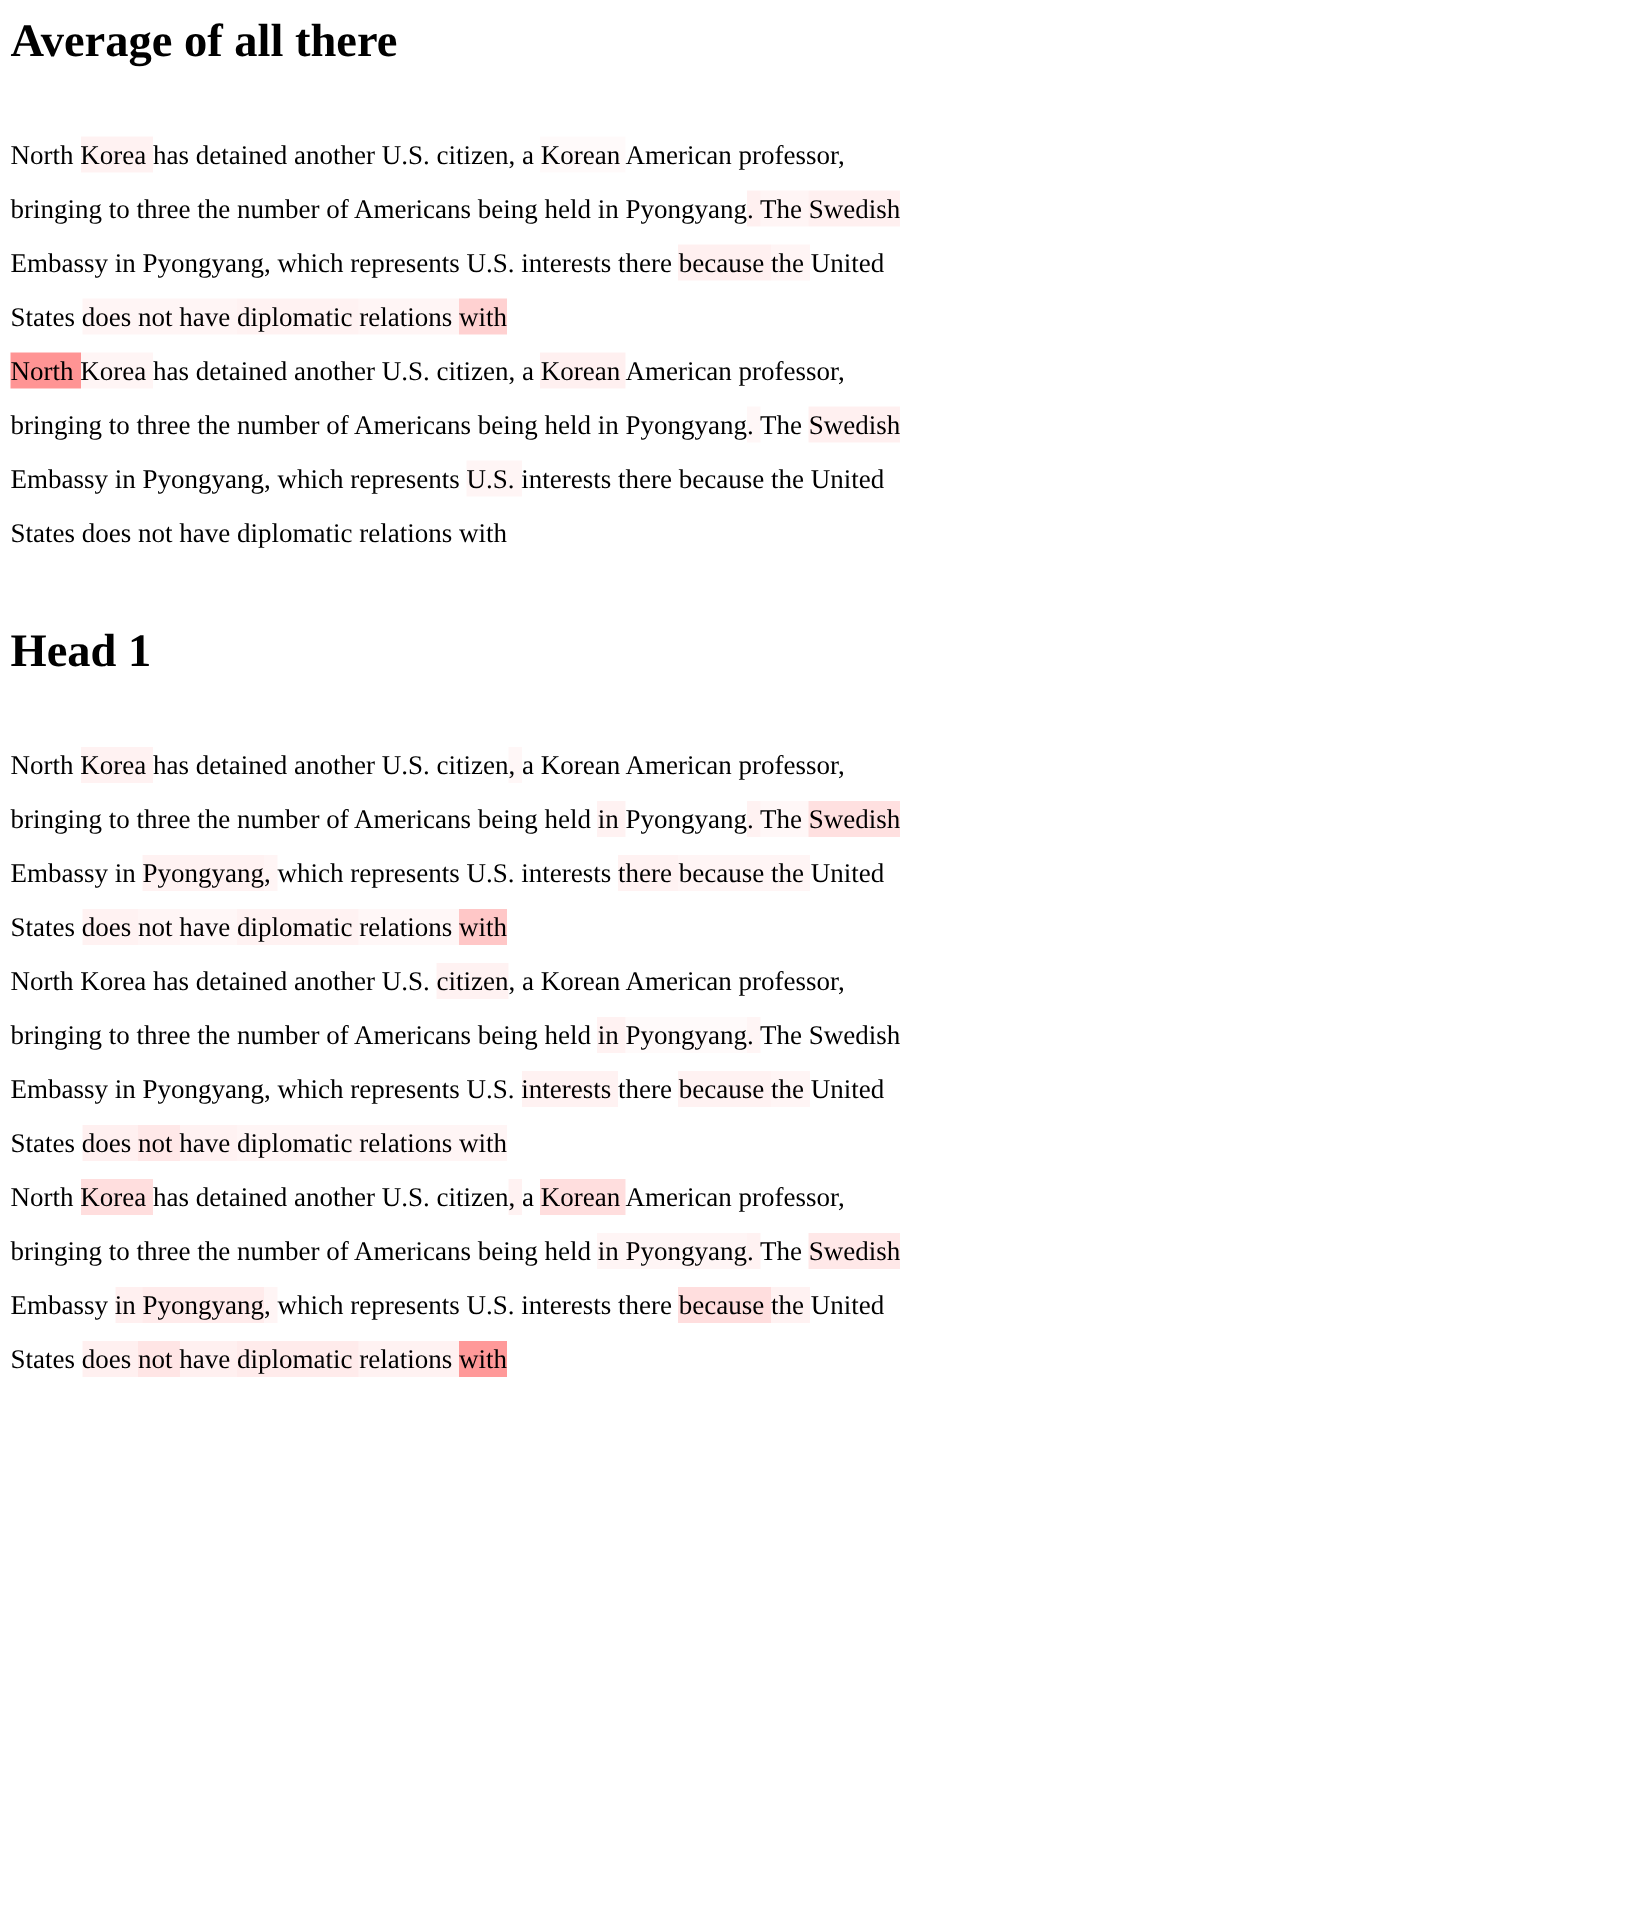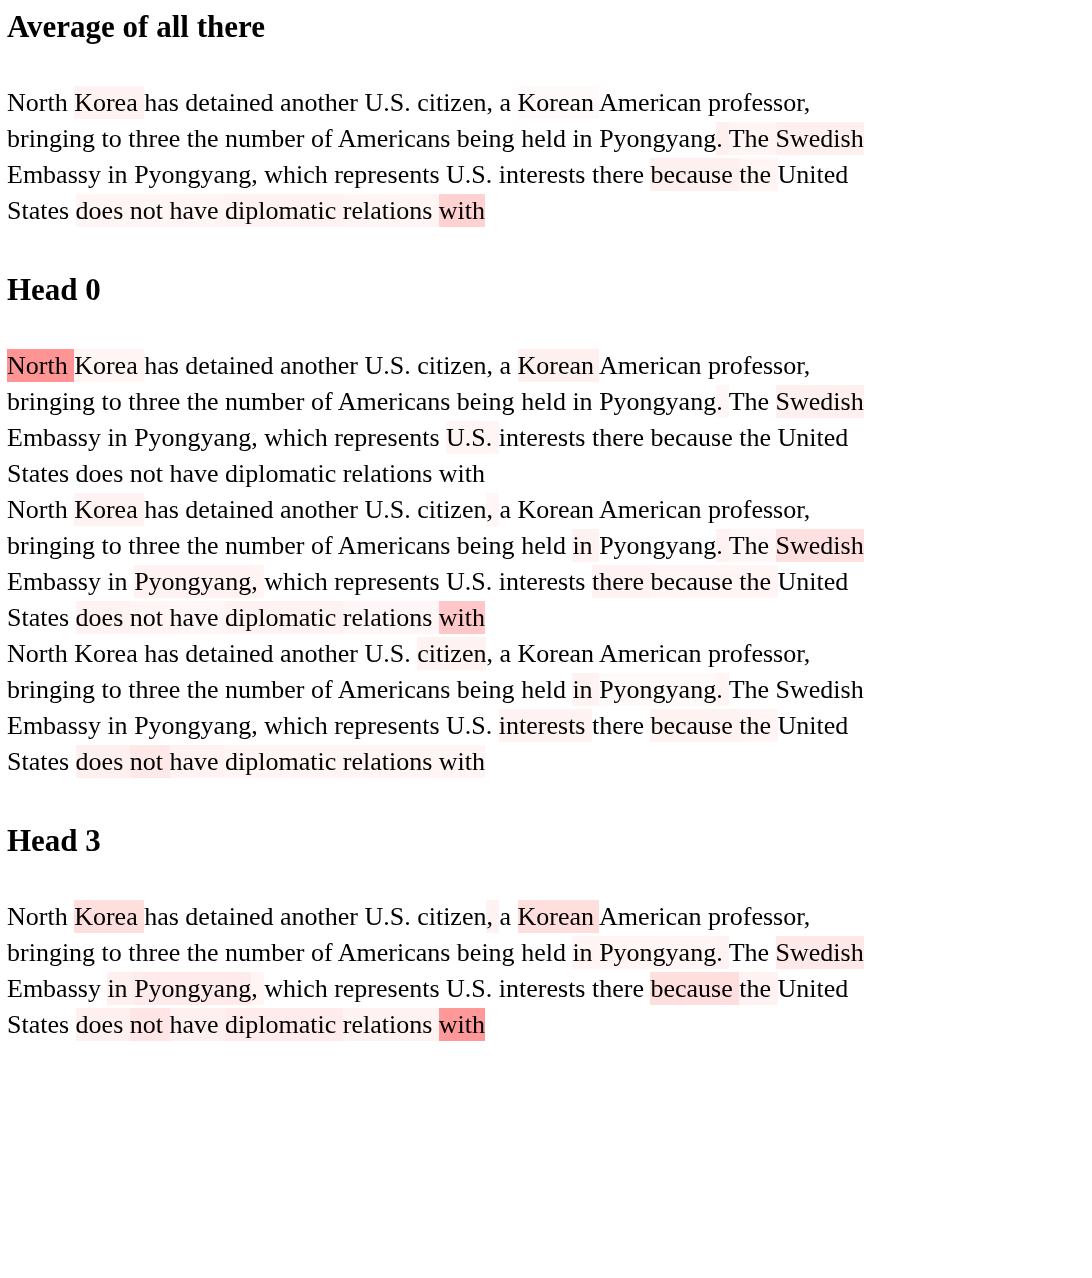--- a/index.html
+++ b/index.html
@@ -18,36 +18,35 @@
   .heading {
     font-size: 31px;
     line-height: 38px;
     font-weight: bold;
     margin: 0;
   }
   .heading + .passage {
     margin-top: 39px;
   }
   .passage {
-    font-size: 26px;
+    font-size: 18px;
     line-height: 36px;
     margin: 0;
   }
   .passage + .heading {
     margin-top: 42px;
   }
   .token {
     padding: 2px 0;
   }
 </style>
 </head>
 <body>
 
 <div class="attention-view">
     <div class="heading">Average of all there</div>
     <p class="passage"><span class="token">North </span><span class="token" style="background-color: rgba(255, 0, 0, 0.05);">Korea </span><span class="token">has </span><span class="token">detained </span><span class="token">another </span><span class="token">U.S. </span><span class="token">citizen</span><span class="token">, </span><span class="token">a </span><span class="token" style="background-color: rgba(255, 0, 0, 0.02);">Korean </span><span class="token">American </span><span class="token">professor</span><span class="token">, </span><br><span class="token">bringing </span><span class="token">to </span><span class="token">three </span><span class="token">the </span><span class="token">number </span><span class="token">of </span><span class="token">Americans </span><span class="token">being </span><span class="token">held </span><span class="token">in </span><span class="token">Pyongyang</span><span class="token" style="background-color: rgba(255, 0, 0, 0.06);">. </span><span class="token" style="background-color: rgba(255, 0, 0, 0.04);">The </span><span class="token" style="background-color: rgba(255, 0, 0, 0.06);">Swedish </span><br><span class="token">Embassy </span><span class="token">in </span><span class="token">Pyongyang</span><span class="token">, </span><span class="token">which </span><span class="token">represents </span><span class="token">U.S. </span><span class="token">interests </span><span class="token">there </span><span class="token" style="background-color: rgba(255, 0, 0, 0.06);">because </span><span class="token" style="background-color: rgba(255, 0, 0, 0.04);">the </span><span class="token">United </span><br><span class="token">States </span><span class="token" style="background-color: rgba(255, 0, 0, 0.04);">does </span><span class="token" style="background-color: rgba(255, 0, 0, 0.04);">not </span><span class="token" style="background-color: rgba(255, 0, 0, 0.04);">have </span><span class="token" style="background-color: rgba(255, 0, 0, 0.05);">diplomatic </span><span class="token" style="background-color: rgba(255, 0, 0, 0.04);">relations </span><span class="token" style="background-color: rgba(255, 0, 0, 0.18);">with</span></p>
-    <div class="heading">Head 0</div>
     <p class="passage"><span class="token" style="background-color: rgba(255, 0, 0, 0.42);">North </span><span class="token" style="background-color: rgba(255, 0, 0, 0.04);">Korea </span><span class="token">has </span><span class="token">detained </span><span class="token">another </span><span class="token">U.S. </span><span class="token">citizen</span><span class="token">, </span><span class="token">a </span><span class="token" style="background-color: rgba(255, 0, 0, 0.06);">Korean </span><span class="token">American </span><span class="token">professor</span><span class="token">, </span><br><span class="token">bringing </span><span class="token">to </span><span class="token">three </span><span class="token">the </span><span class="token">number </span><span class="token">of </span><span class="token">Americans </span><span class="token">being </span><span class="token">held </span><span class="token">in </span><span class="token">Pyongyang</span><span class="token" style="background-color: rgba(255, 0, 0, 0.03);">. </span><span class="token">The </span><span class="token" style="background-color: rgba(255, 0, 0, 0.06);">Swedish </span><br><span class="token">Embassy </span><span class="token">in </span><span class="token">Pyongyang</span><span class="token">, </span><span class="token">which </span><span class="token">represents </span><span class="token" style="background-color: rgba(255, 0, 0, 0.04);">U.S. </span><span class="token">interests </span><span class="token">there </span><span class="token">because </span><span class="token">the </span><span class="token">United </span><br><span class="token">States </span><span class="token">does </span><span class="token">not </span><span class="token">have </span><span class="token">diplomatic </span><span class="token">relations </span><span class="token">with</span></p>
+    <div class="heading">Head 1</div>
     <p class="passage"><span class="token">North </span><span class="token" style="background-color: rgba(255, 0, 0, 0.05);">Korea </span><span class="token">has </span><span class="token">detained </span><span class="token">another </span><span class="token">U.S. </span><span class="token">citizen</span><span class="token" style="background-color: rgba(255, 0, 0, 0.03);">, </span><span class="token">a </span><span class="token">Korean </span><span class="token">American </span><span class="token">professor</span><span class="token">, </span><br><span class="token">bringing </span><span class="token">to </span><span class="token">three </span><span class="token">the </span><span class="token">number </span><span class="token">of </span><span class="token">Americans </span><span class="token">being </span><span class="token">held </span><span class="token" style="background-color: rgba(255, 0, 0, 0.05);">in </span><span class="token">Pyongyang</span><span class="token" style="background-color: rgba(255, 0, 0, 0.05);">. </span><span class="token" style="background-color: rgba(255, 0, 0, 0.03);">The </span><span class="token" style="background-color: rgba(255, 0, 0, 0.12);">Swedish </span><br><span class="token">Embassy </span><span class="token">in </span><span class="token" style="background-color: rgba(255, 0, 0, 0.05);">Pyongyang</span><span class="token" style="background-color: rgba(255, 0, 0, 0.04);">, </span><span class="token">which </span><span class="token">represents </span><span class="token">U.S. </span><span class="token">interests </span><span class="token" style="background-color: rgba(255, 0, 0, 0.05);">there </span><span class="token" style="background-color: rgba(255, 0, 0, 0.04);">because </span><span class="token" style="background-color: rgba(255, 0, 0, 0.04);">the </span><span class="token">United </span><br><span class="token">States </span><span class="token" style="background-color: rgba(255, 0, 0, 0.05);">does </span><span class="token" style="background-color: rgba(255, 0, 0, 0.04);">not </span><span class="token" style="background-color: rgba(255, 0, 0, 0.03);">have </span><span class="token" style="background-color: rgba(255, 0, 0, 0.05);">diplomatic </span><span class="token" style="background-color: rgba(255, 0, 0, 0.03);">relations </span><span class="token" style="background-color: rgba(255, 0, 0, 0.22);">with</span></p>
     <p class="passage"><span class="token">North </span><span class="token">Korea </span><span class="token">has </span><span class="token">detained </span><span class="token">another </span><span class="token">U.S. </span><span class="token" style="background-color: rgba(255, 0, 0, 0.05);">citizen</span><span class="token">, </span><span class="token">a </span><span class="token">Korean </span><span class="token">American </span><span class="token">professor</span><span class="token">, </span><br><span class="token">bringing </span><span class="token">to </span><span class="token">three </span><span class="token">the </span><span class="token">number </span><span class="token">of </span><span class="token">Americans </span><span class="token">being </span><span class="token">held </span><span class="token" style="background-color: rgba(255, 0, 0, 0.05);">in </span><span class="token" style="background-color: rgba(255, 0, 0, 0.02);">Pyongyang</span><span class="token" style="background-color: rgba(255, 0, 0, 0.04);">. </span><span class="token">The </span><span class="token">Swedish </span><br><span class="token">Embassy </span><span class="token">in </span><span class="token">Pyongyang</span><span class="token">, </span><span class="token">which </span><span class="token">represents </span><span class="token">U.S. </span><span class="token" style="background-color: rgba(255, 0, 0, 0.05);">interests </span><span class="token">there </span><span class="token" style="background-color: rgba(255, 0, 0, 0.05);">because </span><span class="token" style="background-color: rgba(255, 0, 0, 0.04);">the </span><span class="token">United </span><br><span class="token">States </span><span class="token" style="background-color: rgba(255, 0, 0, 0.06);">does </span><span class="token" style="background-color: rgba(255, 0, 0, 0.09);">not </span><span class="token" style="background-color: rgba(255, 0, 0, 0.05);">have </span><span class="token" style="background-color: rgba(255, 0, 0, 0.04);">diplomatic </span><span class="token" style="background-color: rgba(255, 0, 0, 0.04);">relations </span><span class="token" style="background-color: rgba(255, 0, 0, 0.04);">with</span></p>
-    <div class="heading">Head 3</div>
     <p class="passage"><span class="token">North </span><span class="token" style="background-color: rgba(255, 0, 0, 0.13);">Korea </span><span class="token">has </span><span class="token">detained </span><span class="token">another </span><span class="token">U.S. </span><span class="token">citizen</span><span class="token" style="background-color: rgba(255, 0, 0, 0.05);">, </span><span class="token">a </span><span class="token" style="background-color: rgba(255, 0, 0, 0.13);">Korean </span><span class="token">American </span><span class="token">professor</span><span class="token">, </span><br><span class="token">bringing </span><span class="token">to </span><span class="token">three </span><span class="token">the </span><span class="token">number </span><span class="token">of </span><span class="token">Americans </span><span class="token">being </span><span class="token">held </span><span class="token" style="background-color: rgba(255, 0, 0, 0.04);">in </span><span class="token" style="background-color: rgba(255, 0, 0, 0.04);">Pyongyang</span><span class="token" style="background-color: rgba(255, 0, 0, 0.05);">. </span><span class="token">The </span><span class="token" style="background-color: rgba(255, 0, 0, 0.09);">Swedish </span><br><span class="token">Embassy </span><span class="token" style="background-color: rgba(255, 0, 0, 0.06);">in </span><span class="token" style="background-color: rgba(255, 0, 0, 0.08);">Pyongyang</span><span class="token" style="background-color: rgba(255, 0, 0, 0.04);">, </span><span class="token">which </span><span class="token">represents </span><span class="token">U.S. </span><span class="token">interests </span><span class="token">there </span><span class="token" style="background-color: rgba(255, 0, 0, 0.13);">because </span><span class="token" style="background-color: rgba(255, 0, 0, 0.05);">the </span><span class="token">United </span><br><span class="token">States </span><span class="token" style="background-color: rgba(255, 0, 0, 0.06);">does </span><span class="token" style="background-color: rgba(255, 0, 0, 0.1);">not </span><span class="token" style="background-color: rgba(255, 0, 0, 0.06);">have </span><span class="token" style="background-color: rgba(255, 0, 0, 0.08);">diplomatic </span><span class="token" style="background-color: rgba(255, 0, 0, 0.05);">relations </span><span class="token" style="background-color: rgba(255, 0, 0, 0.4);">with</span></p>
   </div>
 
 </body></html>

